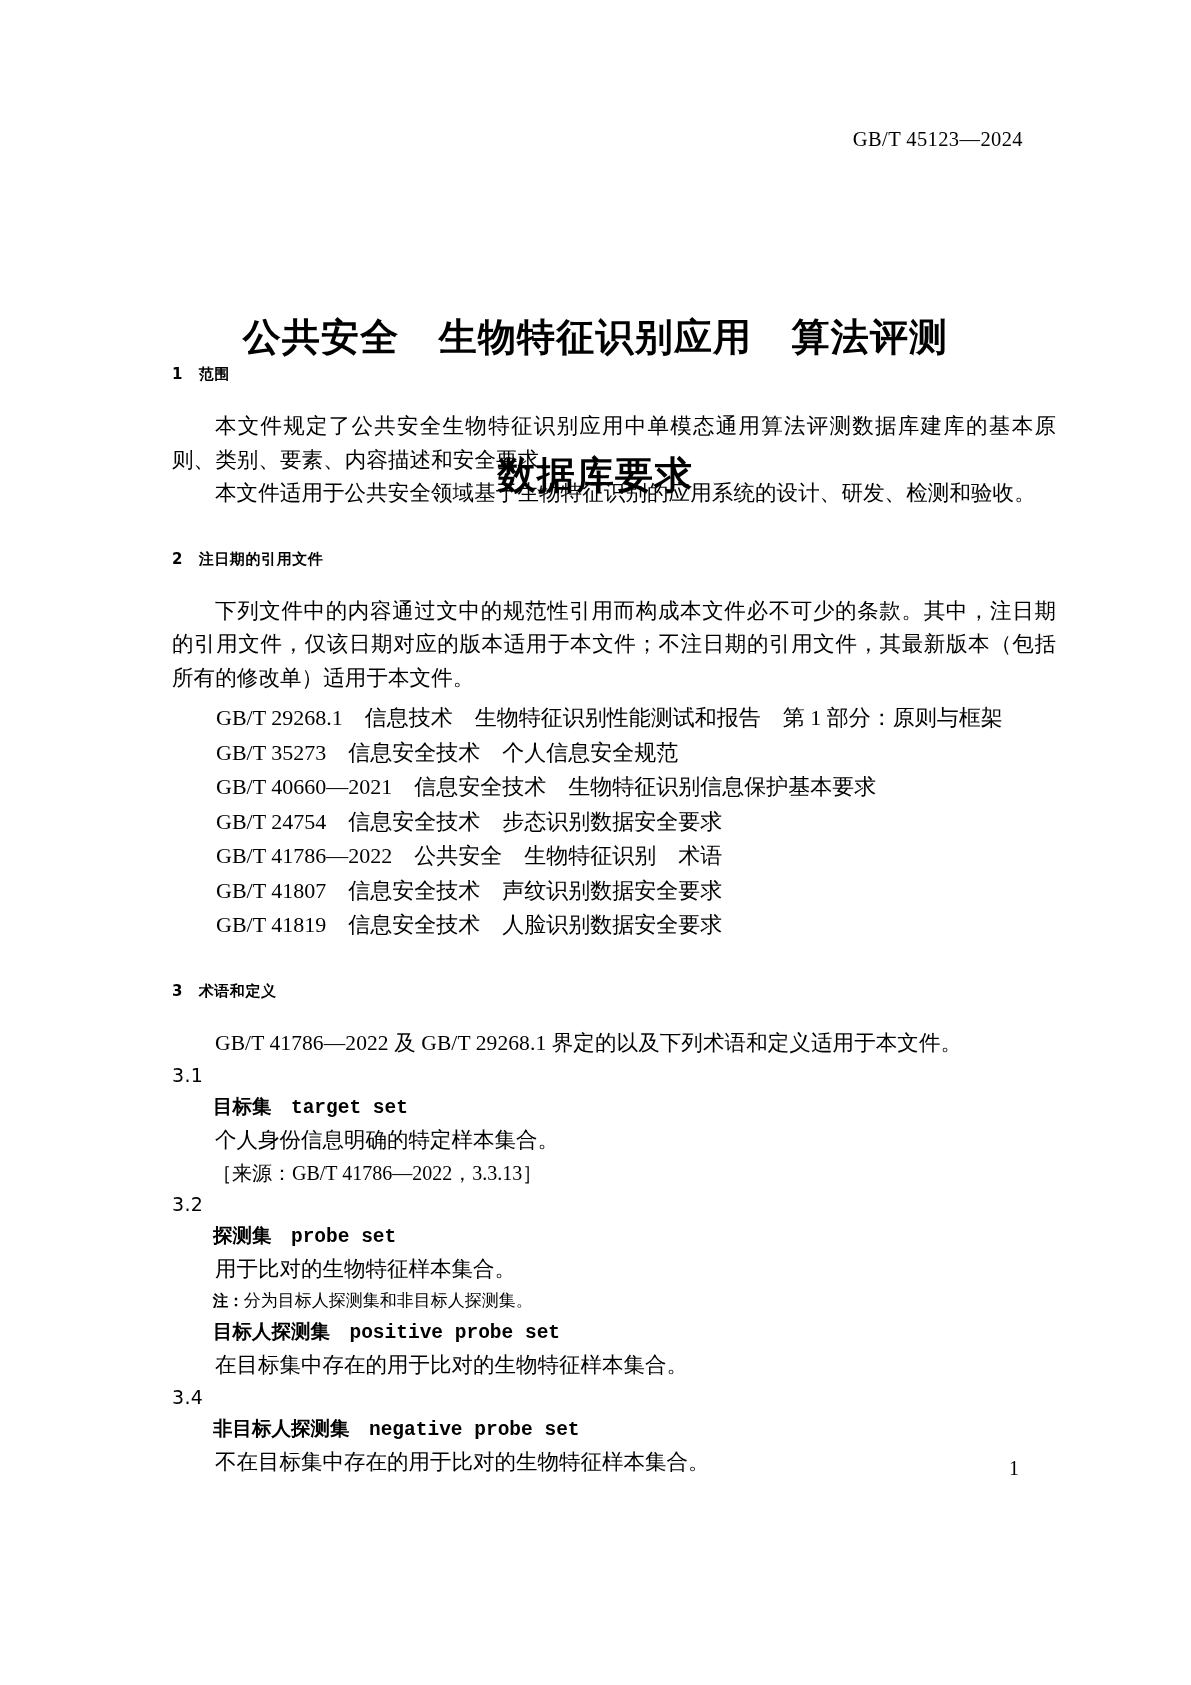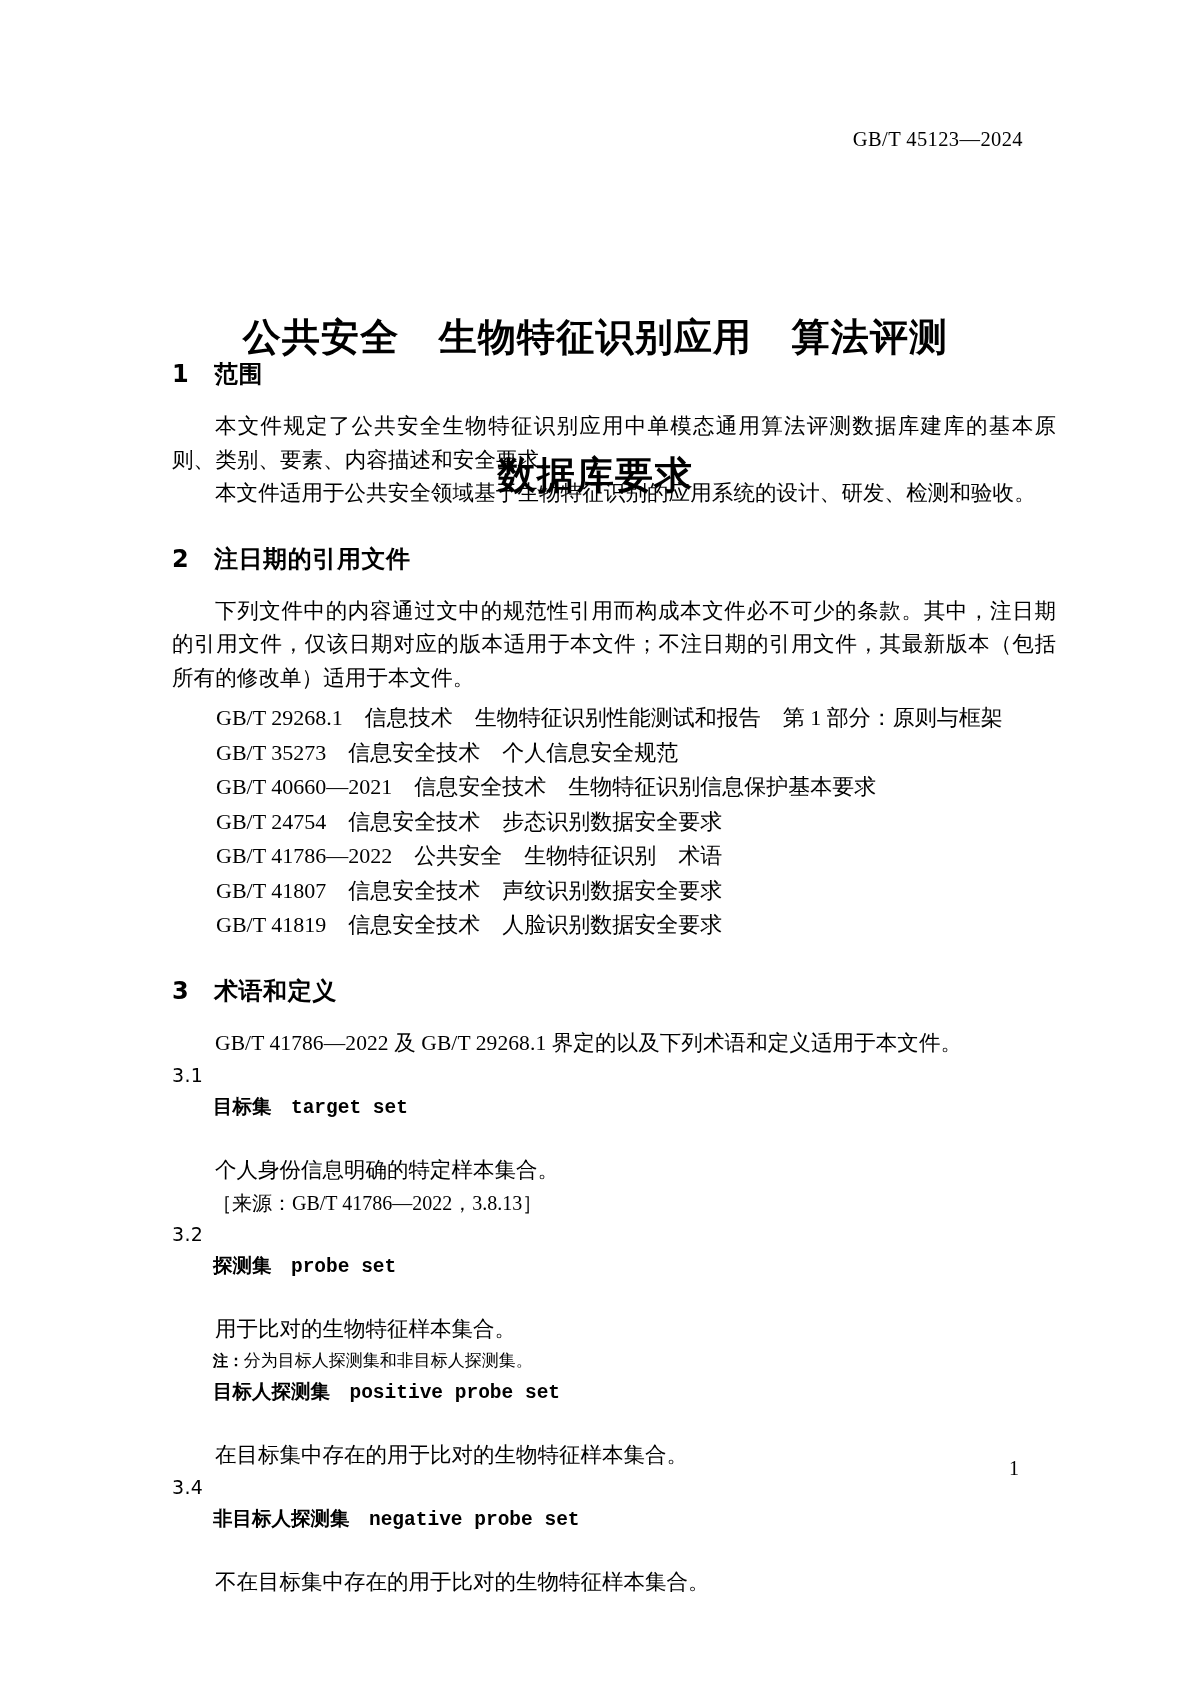--- a/index.html
+++ b/index.html
@@ -49,21 +49,21 @@
   
   .content {
     position: absolute;
     top: 360px;
     left: 127px;
     width: 884px;
   }
   h2.section-head {
     font-family: "DejaVu Sans", "Liberation Sans", sans-serif;
     font-weight: bold;
-    font-size: 24px;
+    font-size: 15px;
     line-height: 28px;
     margin: 0;
     letter-spacing: 0.6px;
     white-space: pre;
   }
   .gap-before-head { height: 34px; }
   .gap-after-head  { height: 22px; }
   p.body-para {
     margin: 0;
     font-family: "Liberation Serif", "DejaVu Serif", serif;
@@ -103,21 +103,20 @@
     font-family: Liberation Mono, monospace;
     font-weight: bold;
     font-size: 19.5px;
   }
   .term-def {
     font-family: "Liberation Serif", "DejaVu Serif", serif;
     font-size: 21.5px;
     line-height: 33px;
     padding-left: 2em;
     white-space: pre;
-    margin-top: 30px;
   }
   .term-source {
     font-family: "Liberation Serif", "DejaVu Serif", serif;
     font-size: 20px;
     line-height: 32px;
     padding-left: 2em;
     white-space: pre;
   }
   .term-note {
     font-family: "Liberation Serif", "DejaVu Serif", serif;
@@ -175,21 +174,21 @@
     </ul>
 
     <div class="gap-before-head"></div>
     <h2 class="section-head"><span>3</span>　<span>术语和定义</span></h2>
     <div class="gap-after-head"></div>
     <p class="body-para">GB/T 41786—2022 及 GB/T 29268.1 界定的以及下列术语和定义适用于本文件。</p>
 
     <div class="term-number">3.1</div>
     <div class="term-name"><span>目标集</span>　<span class="en">target set</span></div>
     <div class="term-def">个人身份信息明确的特定样本集合。</div>
-    <div class="term-source">［来源：GB/T 41786—2022，3.8.13］</div>
+    <div class="term-source">［来源：GB/T 41786—2022，3.3.13］</div>
 
     <div class="term-number">3.2</div>
     <div class="term-name"><span>探测集</span>　<span class="en">probe set</span></div>
     <div class="term-def">用于比对的生物特征样本集合。</div>
     <div class="term-note"><span class="note-label">注：</span><span>分为目标人探测集和非目标人探测集。</span></div>
 
     <div class="term-name"><span>目标人探测集</span>　<span class="en">positive probe set</span></div>
     <div class="term-def">在目标集中存在的用于比对的生物特征样本集合。</div>
 
     <div class="term-number">3.4</div>

